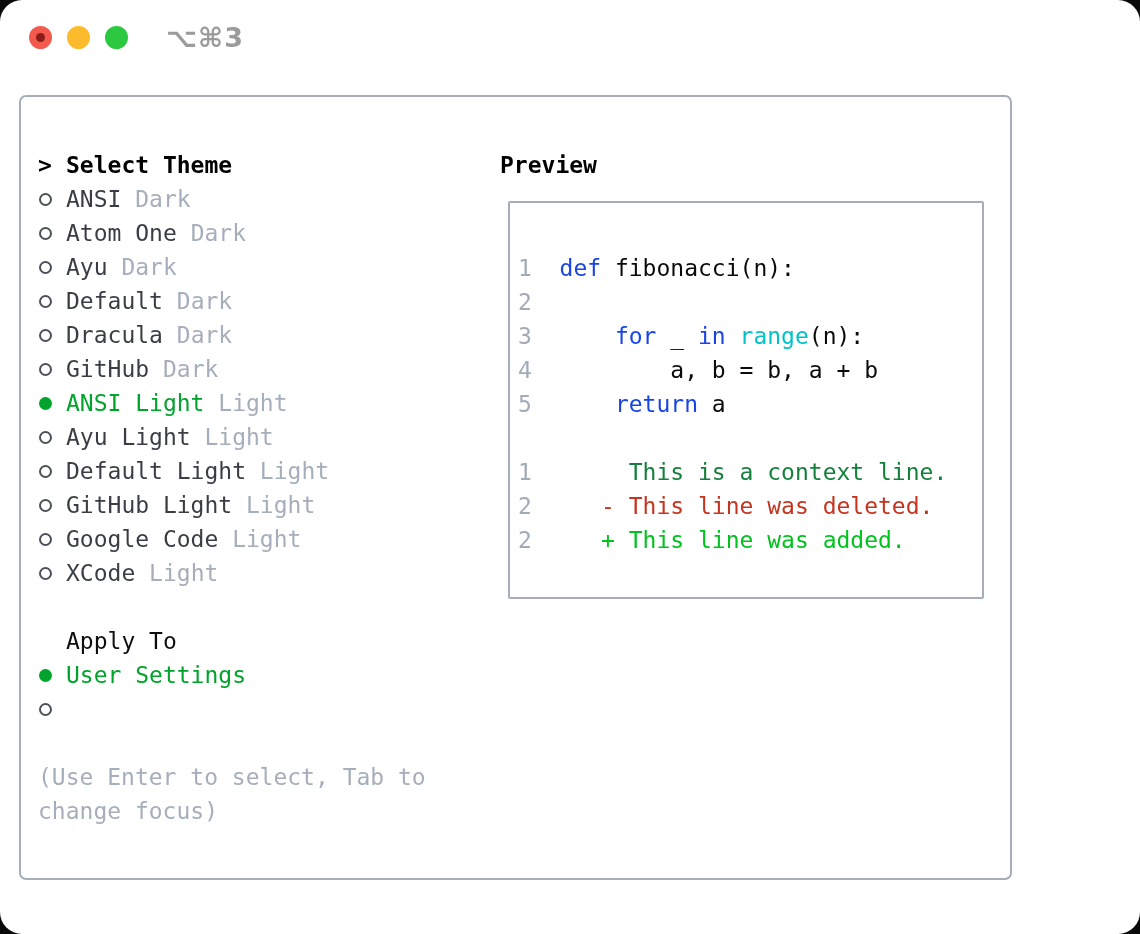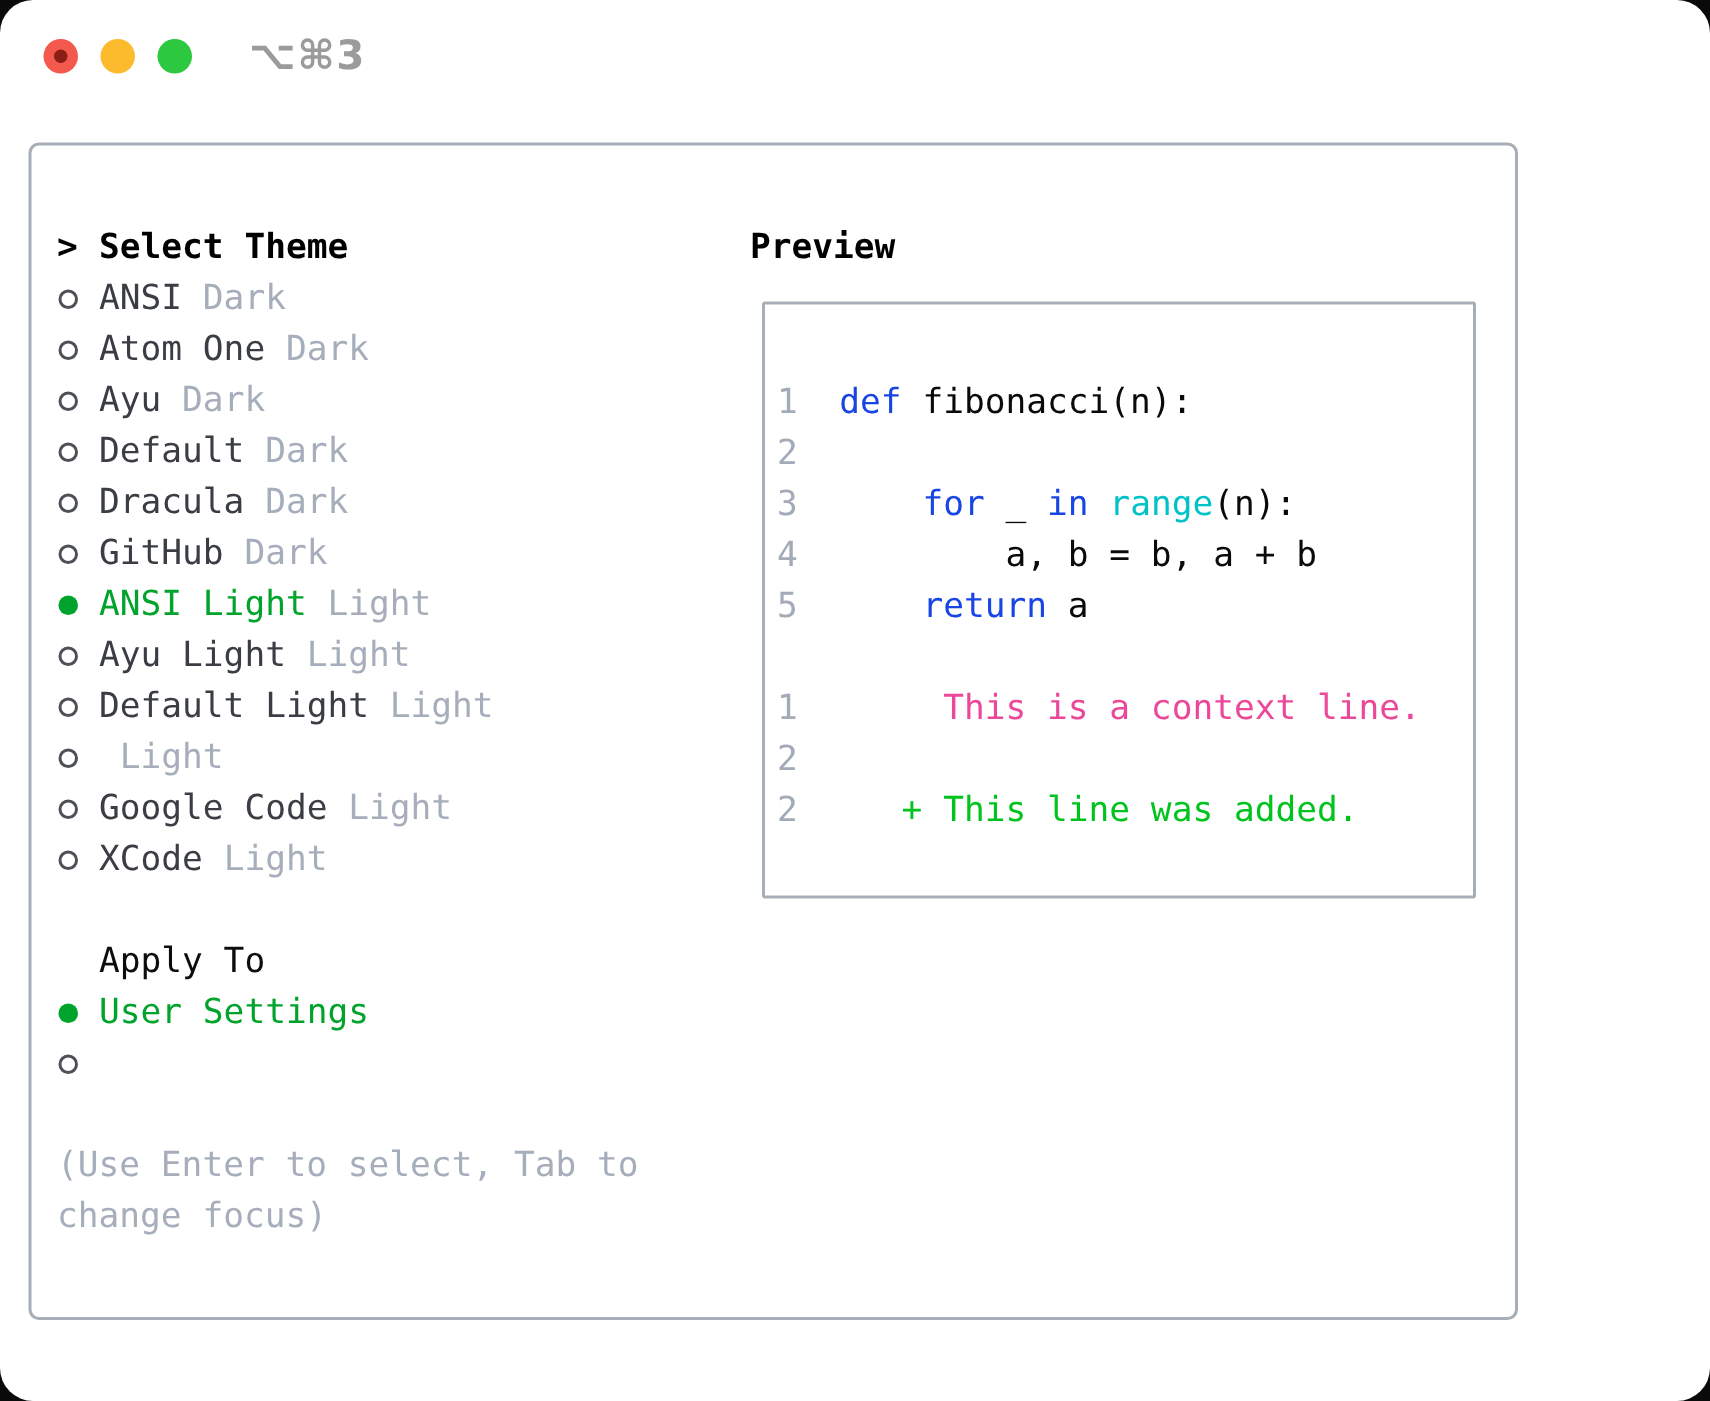--- a/index.html
+++ b/index.html
@@ -144,21 +144,21 @@
       <div id="theme-list">
           <div class="row"><span class="bcol"><span class="bullet"></span></span><span class="iname">ANSI</span><span class="ivariant">Dark</span></div>
           <div class="row"><span class="bcol"><span class="bullet"></span></span><span class="iname">Atom One</span><span class="ivariant">Dark</span></div>
           <div class="row"><span class="bcol"><span class="bullet"></span></span><span class="iname">Ayu</span><span class="ivariant">Dark</span></div>
           <div class="row"><span class="bcol"><span class="bullet"></span></span><span class="iname">Default</span><span class="ivariant">Dark</span></div>
           <div class="row"><span class="bcol"><span class="bullet"></span></span><span class="iname">Dracula</span><span class="ivariant">Dark</span></div>
           <div class="row"><span class="bcol"><span class="bullet"></span></span><span class="iname">GitHub</span><span class="ivariant">Dark</span></div>
           <div class="row"><span class="bcol"><span class="bullet filled"></span></span><span class="iname sel">ANSI Light</span><span class="ivariant">Light</span></div>
           <div class="row"><span class="bcol"><span class="bullet"></span></span><span class="iname">Ayu Light</span><span class="ivariant">Light</span></div>
           <div class="row"><span class="bcol"><span class="bullet"></span></span><span class="iname">Default Light</span><span class="ivariant">Light</span></div>
-          <div class="row"><span class="bcol"><span class="bullet"></span></span><span class="ivariant">Light</span></div>
+          <div class="row"><span class="bcol"><span class="bullet"></span></span><span class="iname">GitHub Light</span><span class="ivariant">Light</span></div>
           <div class="row"><span class="bcol"><span class="bullet"></span></span><span class="iname">Google Code</span><span class="ivariant">Light</span></div>
           <div class="row"><span class="bcol"><span class="bullet"></span></span><span class="iname">XCode</span><span class="ivariant">Light</span></div>
         </div>
 
       <div class="spacer"></div>
 
       <div class="row">
         <span class="bcol"></span>
         <span class="htext2">Apply To</span>
       </div>
@@ -175,19 +175,19 @@
 
     <div class="preview-header">Preview</div>
 
     <div class="preview-box" id="code-block">
         <div class="cl"><span class="ln">1</span><span class="ct"><span class="tk" style="color: rgb(24, 69, 228);">def</span><span class="tk" style="color: rgb(10, 10, 10);"> fibonacci(n):</span></span></div>
         <div class="cl"><span class="ln">2</span></div>
         <div class="cl"><span class="ln">3</span><span class="ct"><span class="tk" style="color: rgb(10, 10, 10);">    </span><span class="tk" style="color: rgb(24, 69, 228);">for</span><span class="tk" style="color: rgb(10, 10, 10);"> _ </span><span class="tk" style="color: rgb(24, 69, 228);">in</span><span class="tk" style="color: rgb(10, 10, 10);"> </span><span class="tk" style="color: rgb(0, 194, 199);">range</span><span class="tk" style="color: rgb(10, 10, 10);">(n):</span></span></div>
         <div class="cl"><span class="ln">4</span><span class="ct"><span class="tk" style="color: rgb(10, 10, 10);">        a, b = b, a + b</span></span></div>
         <div class="cl"><span class="ln">5</span><span class="ct"><span class="tk" style="color: rgb(10, 10, 10);">    </span><span class="tk" style="color: rgb(24, 69, 228);">return</span><span class="tk" style="color: rgb(10, 10, 10);"> a</span></span></div>
         <div class="cl"><span class="ln"></span><span class="ct"></span></div>
-        <div class="cl"><span class="ln">1</span><span class="ct"><span class="tk" style="color: #ec4899;">     This is a context line.</span></span></div>
-        <div class="cl"><span class="ln">2</span></div>
+        <div class="cl"><span class="ln">1</span><span class="ct"><span class="tk" style="color: #15803d;">     This is a context line.</span></span></div>
+        <div class="cl"><span class="ln">2</span><span class="ct"><span class="tk" style="color: rgb(197, 52, 31);">   - This line was deleted.</span></span></div>
         <div class="cl"><span class="ln">2</span><span class="ct"><span class="tk" style="color: rgb(0, 195, 29);">   + This line was added.</span></span></div>
       </div>
 
   </div>
 </div>
 
 </body></html>

